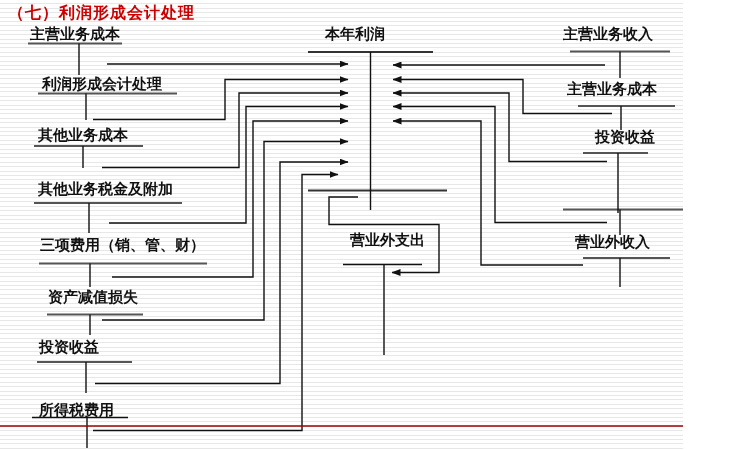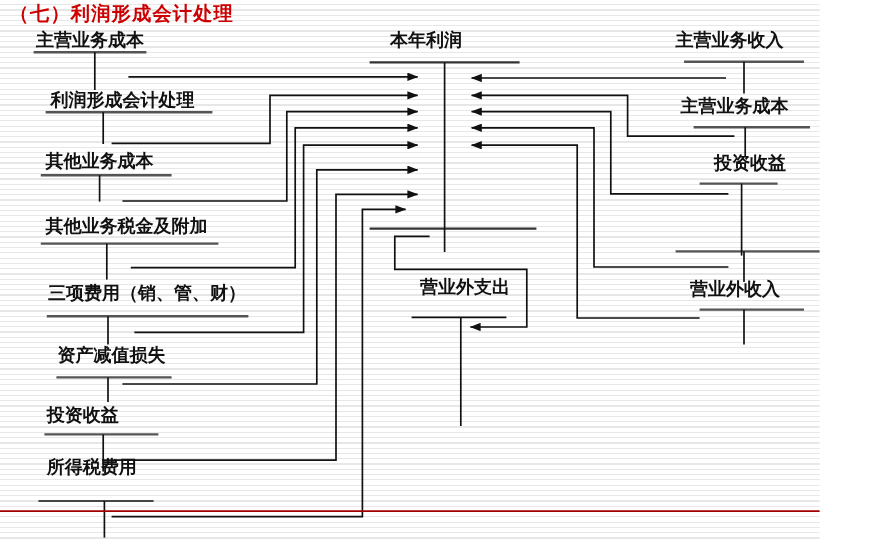--- a/index.html
+++ b/index.html
@@ -103,21 +103,21 @@
 
   <div class="title">（七）利润形成会计处理</div>
 
   <div class="lbl" style="left:30px;top:26px">主营业务成本</div>
   <div class="lbl" style="left:42px;top:76px">利润形成会计处理</div>
   <div class="lbl" style="left:38px;top:181px">其他业务税金及附加</div>
   <div class="lbl" style="left:38px;top:127px">其他业务成本</div>
   <div class="lbl" style="left:40px;top:237px">三项费用（销、管、财）</div>
   <div class="lbl" style="left:48px;top:289px">资产减值损失</div>
   <div class="lbl" style="left:39px;top:339px">投资收益</div>
-  <div class="lbl" style="left:39px;top:382px">所得税费用</div>
+  <div class="lbl" style="left:39px;top:402px">所得税费用</div>
 
   <div class="lbl" style="left:325px;top:26px">本年利润</div>
   <div class="lbl" style="left:350px;top:232px">营业外支出</div>
 
   <div class="lbl" style="left:563px;top:26px">主营业务收入</div>
   <div class="lbl" style="left:567px;top:81px">主营业务成本</div>
   <div class="lbl" style="left:595px;top:129px">投资收益</div>
   <div class="lbl" style="left:575px;top:234px">营业外收入</div>
 
 </div>

